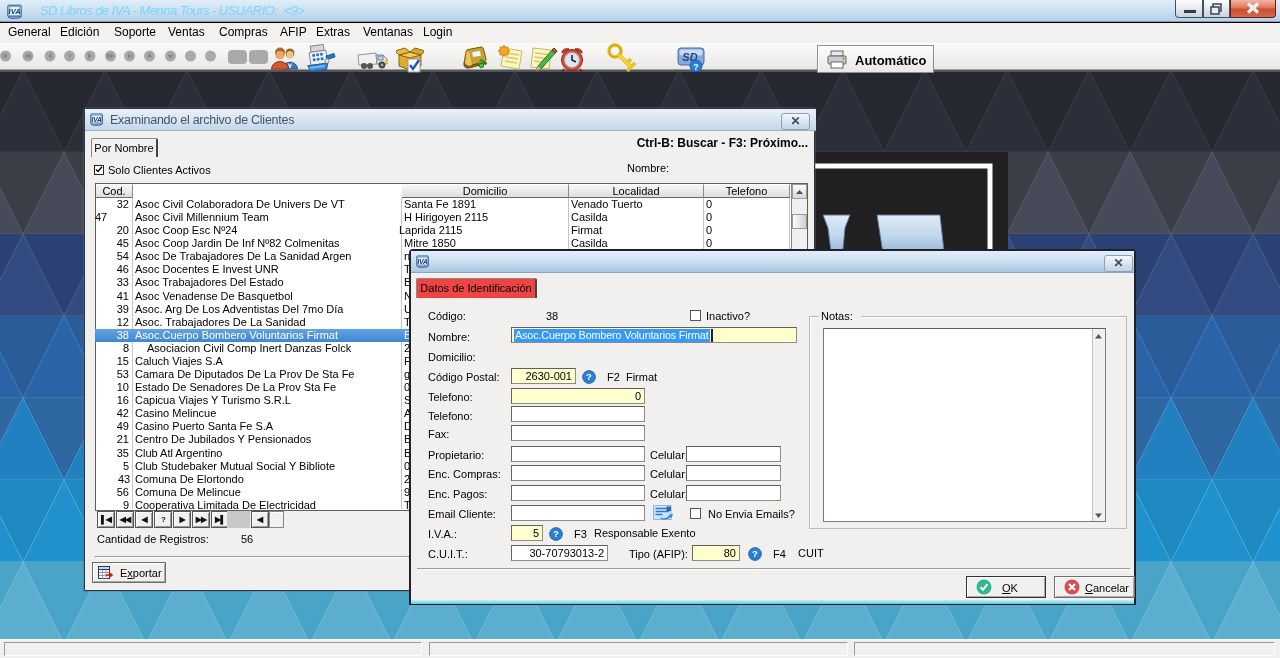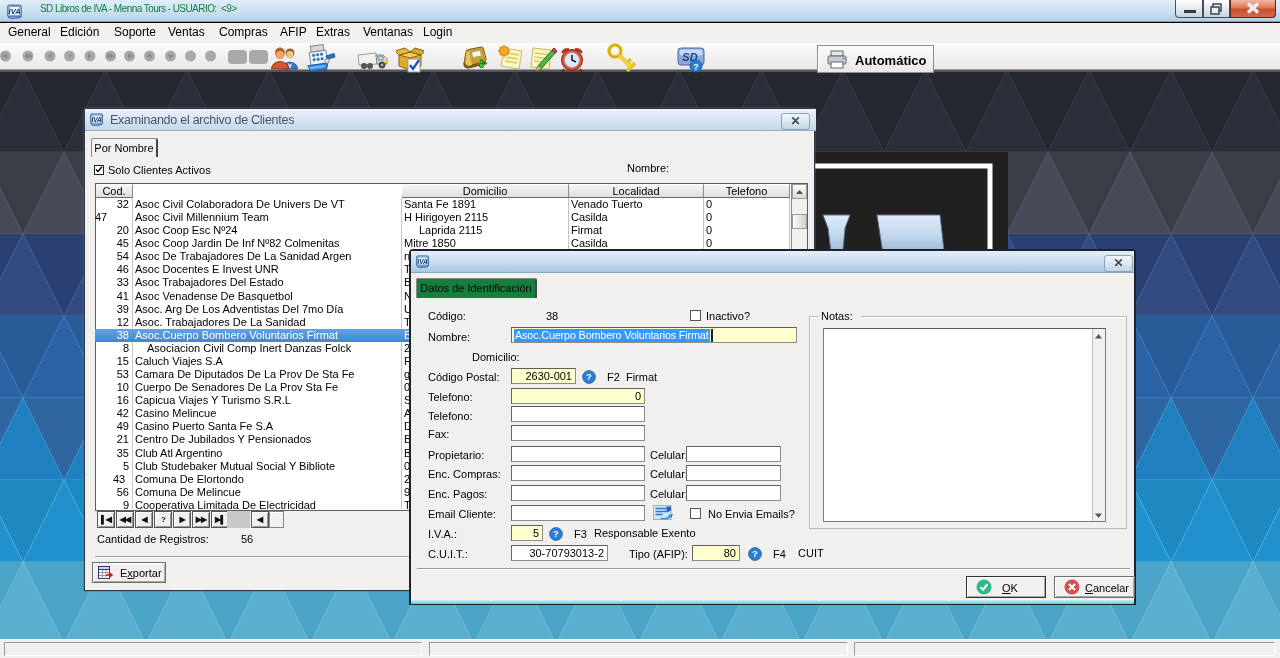--- a/index.html
+++ b/index.html
@@ -209,20 +209,21 @@
       <div class="ab wtitle1" style="left:0px;top:0px;width:731px;height:22px;border-bottom:1px solid #9ab0c4;"></div>
       <svg style="position:absolute;left:5px;top:3px" width="14" height="14" viewBox="0 0 16 16">
 <rect x="0.8" y="2.2" width="13.4" height="11.6" rx="1" fill="#b8d9f2" stroke="#2a5a94"></rect>
 <rect x="2.2" y="3.6" width="10.6" height="8.8" fill="#e8f3fc" stroke="#6898c8" stroke-width="0.8"></rect>
 <text x="7.6" y="11" font-family="Liberation Sans" font-size="7.5" font-weight="bold" font-style="italic" fill="#1b3f6e" text-anchor="middle">IVA</text>
 <path d="M1 14 L4 15.5 L12 15 L14.6 13.4" stroke="#2a5a94" stroke-width="0.9" fill="none"></path>
       </svg>
       <div class="titletxt" style="left:25px;top:4px;width:600px;height:16px;color:#45566a;">Examinando el archivo de Clientes</div>
       <div class="wclose" style="left:696px;top:4px;">✕</div>
       <div class="ab" style="left:6px;top:29px;width:67px;height:19px;background:#f2f1ef;border:1px solid #8a8a8a;border-bottom:none;border-right:2px solid #444;border-radius:2px 2px 0 0;font-size:11px;text-align:center;line-height:18px;">Por Nombre</div>
+      <div class="ab" style="left:360px;top:27px;width:363px;height:14px;font-size:12px;font-weight:bold;text-align:right;">Ctrl-B: Buscar - F3: Próximo...</div>
       <div class="ab" style="left:9px;top:56px;width:10px;height:10px;background:#fff;border:1px solid #222;">
         <svg width="8" height="8" viewBox="0 0 8 8" style="position:absolute;left:0;top:0">
           <path d="M1 3.5 L3 5.5 L7 0.8" stroke="#000" stroke-width="1.4" fill="none"></path>
         </svg>
       </div>
       <div class="lbl" style="left:23px;top:55px;width:150px;height:12px;">Solo Clientes Activos</div>
       <div class="lbl" style="left:542px;top:53px;width:60px;height:12px;">Nombre:</div>
       <div class="ab" style="left:10px;top:74px;width:713px;height:328px;">
         <div class="ab" style="left:0px;top:0px;width:713px;height:328px;border:1px solid #5f5f5f;background:#fff;"></div>
         <div class="hdrcell" style="left:1px;top:1px;width:37px">Cod.</div>
@@ -244,21 +245,21 @@
         <div class="row" style="top:28px;">
           <span style="position:absolute;left:0px;width:34px;text-align:left;display:inline-block">47</span>
           <span style="position:absolute;left:40px">Asoc Civil Millennium Team</span>
           <span style="position:absolute;left:309px">H Hirigoyen 2115</span>
           <span style="position:absolute;left:476px">Casilda</span>
           <span style="position:absolute;left:611px">0</span>
         </div>
         <div class="row" style="top:41px;">
           <span style="position:absolute;left:0px;width:34px;text-align:right;display:inline-block">20</span>
           <span style="position:absolute;left:40px">Asoc Coop Esc Nº24</span>
-          <span style="position:absolute;left:324px">Laprida 2115</span>
+          <span style="position:absolute;left:304px">Laprida 2115</span>
           <span style="position:absolute;left:476px">Firmat</span>
           <span style="position:absolute;left:611px">0</span>
         </div>
         <div class="row" style="top:54px;">
           <span style="position:absolute;left:0px;width:34px;text-align:right;display:inline-block">45</span>
           <span style="position:absolute;left:40px">Asoc Coop Jardin De Inf Nº82 Colmenitas</span>
           <span style="position:absolute;left:309px">Mitre 1850</span>
           <span style="position:absolute;left:476px">Casilda</span>
           <span style="position:absolute;left:611px">0</span>
         </div>
@@ -327,21 +328,21 @@
         </div>
         <div class="row" style="top:185px;">
           <span style="position:absolute;left:0px;width:34px;text-align:right;display:inline-block">53</span>
           <span style="position:absolute;left:40px">Camara De Diputados De La Prov De Sta Fe</span>
           <span style="position:absolute;left:309px">g</span>
           <span style="position:absolute;left:476px"></span>
           <span style="position:absolute;left:611px"></span>
         </div>
         <div class="row" style="top:198px;">
           <span style="position:absolute;left:0px;width:34px;text-align:right;display:inline-block">10</span>
-          <span style="position:absolute;left:40px">Cuerpo De Senadores De La Prov Sta Fe</span>
+          <span style="position:absolute;left:40px">Estado De Senadores De La Prov Sta Fe</span>
           <span style="position:absolute;left:309px">0</span>
           <span style="position:absolute;left:476px"></span>
           <span style="position:absolute;left:611px"></span>
         </div>
         <div class="row" style="top:211px;">
           <span style="position:absolute;left:0px;width:34px;text-align:right;display:inline-block">16</span>
           <span style="position:absolute;left:40px">Capicua Viajes Y Turismo S.R.L</span>
           <span style="position:absolute;left:309px">S</span>
           <span style="position:absolute;left:476px"></span>
           <span style="position:absolute;left:611px"></span>
@@ -375,21 +376,21 @@
           <span style="position:absolute;left:611px"></span>
         </div>
         <div class="row" style="top:277px;">
           <span style="position:absolute;left:0px;width:34px;text-align:right;display:inline-block">5</span>
           <span style="position:absolute;left:40px">Club Studebaker Mutual Social Y Bibliote</span>
           <span style="position:absolute;left:309px">0</span>
           <span style="position:absolute;left:476px"></span>
           <span style="position:absolute;left:611px"></span>
         </div>
         <div class="row" style="top:290px;">
-          <span style="position:absolute;left:18px;width:34px;text-align:left;display:inline-block">43</span>
+          <span style="position:absolute;left:12px;width:34px;text-align:center;display:inline-block">43</span>
           <span style="position:absolute;left:40px">Comuna De Elortondo</span>
           <span style="position:absolute;left:309px">2</span>
           <span style="position:absolute;left:476px"></span>
           <span style="position:absolute;left:611px"></span>
         </div>
         <div class="row" style="top:303px;">
           <span style="position:absolute;left:0px;width:34px;text-align:right;display:inline-block">56</span>
           <span style="position:absolute;left:40px">Comuna De Melincue</span>
           <span style="position:absolute;left:309px">9</span>
           <span style="position:absolute;left:476px"></span>
@@ -436,31 +437,31 @@
     </div>
     <div class="ab" style="left:409px;top:249px;width:727px;height:356px;background:#f1f0ee;border:2px solid #1c232b;border-radius:4px 4px 0 0;">
       <div class="ab wtitle2" style="left:0px;top:0px;width:723px;height:22px;border-bottom:1px solid #8aa6c0;"></div>
       <svg style="position:absolute;left:5px;top:3px" width="14" height="14" viewBox="0 0 16 16">
 <rect x="0.8" y="2.2" width="13.4" height="11.6" rx="1" fill="#b8d9f2" stroke="#2a5a94"></rect>
 <rect x="2.2" y="3.6" width="10.6" height="8.8" fill="#e8f3fc" stroke="#6898c8" stroke-width="0.8"></rect>
 <text x="7.6" y="11" font-family="Liberation Sans" font-size="7.5" font-weight="bold" font-style="italic" fill="#1b3f6e" text-anchor="middle">IVA</text>
 <path d="M1 14 L4 15.5 L12 15 L14.6 13.4" stroke="#2a5a94" stroke-width="0.9" fill="none"></path>
       </svg>
       <div class="wclose" style="left:693px;top:4px;">✕</div>
-      <div class="ab" style="left:5px;top:27px;width:121px;height:20px;background:#15803d;border:1px solid #8a8a8a;border-bottom:none;border-right:2px solid #444;border-radius:2px 2px 0 0;font-size:11px;text-align:center;line-height:19px;">Datos de Identificación</div>
+      <div class="ab" style="left:5px;top:27px;width:121px;height:20px;background:#ef4444;border:1px solid #8a8a8a;border-bottom:none;border-right:2px solid #444;border-radius:2px 2px 0 0;font-size:11px;text-align:center;line-height:19px;">Datos de Identificación</div>
       <div class="lbl" style="left:17px;top:59px;height:12px;">Código:</div>
       <div class="lbl" style="left:135px;top:59px;width:30px;height:12px;">38</div>
       <div class="ab" style="left:279px;top:59px;width:11px;height:11px;background:#fff;border:1px solid #555;"></div>
       <div class="lbl" style="left:295px;top:59px;width:80px;height:12px;">Inactivo?</div>
       <div class="lbl" style="left:17px;top:80px;height:12px;">Nombre:</div>
       <div class="edit yel" style="left:100px;top:76px;width:286px;height:16px;">
         <div style="position:absolute;left:2px;top:1px;height:13px;width:196px;background:#3399ff;color:#fff;font-size:10.8px;line-height:13px;padding-left:1px;white-space:nowrap;letter-spacing:-0.15px">Asoc.Cuerpo Bombero Voluntarios Firmat</div>
         <div style="position:absolute;left:199px;top:1px;width:2px;height:13px;background:#222"></div>
       </div>
-      <div class="lbl" style="left:17px;top:100px;height:12px;margin-left:44px;">Domicilio:</div>
+      <div class="lbl" style="left:17px;top:100px;height:12px;">Domicilio:</div>
       <div class="lbl" style="left:17px;top:120px;height:12px;">Código Postal:</div>
       <div class="edit yel" style="left:100px;top:116.5px;width:65px;height:16px;text-align:right;">2630-001</div>
       <svg style="position:absolute;left:171px;top:118.5px" width="14" height="14" viewBox="0 0 14 14">
 <circle cx="7" cy="7" r="6.4" fill="#2a7fd4"></circle>
 <circle cx="7" cy="7" r="6.4" fill="none" stroke="#1b5fa8" stroke-width="0.8"></circle>
 <text x="7" y="10.4" font-family="Liberation Sans" font-size="9.5" font-weight="bold" fill="#fff" text-anchor="middle">?</text>
       </svg>
       <div class="lbl" style="left:196px;top:120px;width:100px;height:12px;">F2&nbsp;&nbsp;Firmat</div>
       <div class="lbl" style="left:17px;top:140px;height:12px;">Telefono:</div>
       <div class="edit yel" style="left:100px;top:136.5px;width:134px;height:16px;text-align:right;">0</div>
@@ -539,21 +540,21 @@
       </div>
       <div class="ab" style="left:0px;top:349px;width:723px;height:4px;background:linear-gradient(#c8f2fa,#5fc8dc);"></div>
     </div>
     <div class="ab" style="left:0px;top:0px;width:1280px;height:22px;background:linear-gradient(#dfeef9,#cbdff1 55%,#b7d0e7);border-bottom:1px solid #8299ad;"></div>
     <svg style="position:absolute;left:7px;top:3px" width="16" height="16" viewBox="0 0 16 16">
 <rect x="0.8" y="2.2" width="13.4" height="11.6" rx="1" fill="#b8d9f2" stroke="#2a5a94"></rect>
 <rect x="2.2" y="3.6" width="10.6" height="8.8" fill="#e8f3fc" stroke="#6898c8" stroke-width="0.8"></rect>
 <text x="7.6" y="11" font-family="Liberation Sans" font-size="7.5" font-weight="bold" font-style="italic" fill="#1b3f6e" text-anchor="middle">IVA</text>
 <path d="M1 14 L4 15.5 L12 15 L14.6 13.4" stroke="#2a5a94" stroke-width="0.9" fill="none"></path>
     </svg>
-    <div class="titletxt" style="left:40px;top:3px;width:800px;height:17px;font-size:10px;color:#15803d;letter-spacing:-0.55px;">SD Libros de IVA - Menna Tours - USUARIO:&nbsp; &lt;9&gt;</div>
+    <div class="titletxt" style="left:40px;top:3px;width:800px;height:17px;font-size:13px;color:#7dd3fc;letter-spacing:-0.55px;font-style:italic;">SD Libros de IVA - Menna Tours - USUARIO:&nbsp; &lt;9&gt;</div>
     <div class="ab" style="left:1175px;top:0px;width:28px;height:18px;background:linear-gradient(#fdfdfd,#e8ecf0 45%,#c9d2dc);border:1px solid #41505e;border-top:none;border-radius:0 0 0 4px;">
       <div style="position:absolute;left:8px;top:10px;width:12px;height:3px;background:#3c4650;border:1px solid #2c3640"></div>
     </div>
     <div class="ab" style="left:1203px;top:0px;width:27px;height:18px;background:linear-gradient(#fdfdfd,#e8ecf0 45%,#c9d2dc);border:1px solid #41505e;border-top:none;"><svg width="25" height="17">
         <rect x="9" y="4" width="8" height="7" fill="none" stroke="#3c4650" stroke-width="1.5"></rect>
         <rect x="7" y="7" width="8" height="7" fill="#e8ecf0" stroke="#3c4650" stroke-width="1.5"></rect>
       </svg></div>
     <div class="ab" style="left:1230px;top:0px;width:46px;height:18px;background:linear-gradient(#f0b7a4,#e3765a 45%,#c94f2f 55%,#d2684a);border:1px solid #5e2417;border-top:none;border-radius:0 0 4px 0;">
       <svg width="44" height="16" style="position:absolute;left:0;top:0">
         <path d="M17 3.5 L27 12.5 M27 3.5 L17 12.5" stroke="#fff" stroke-width="3.2"></path>

